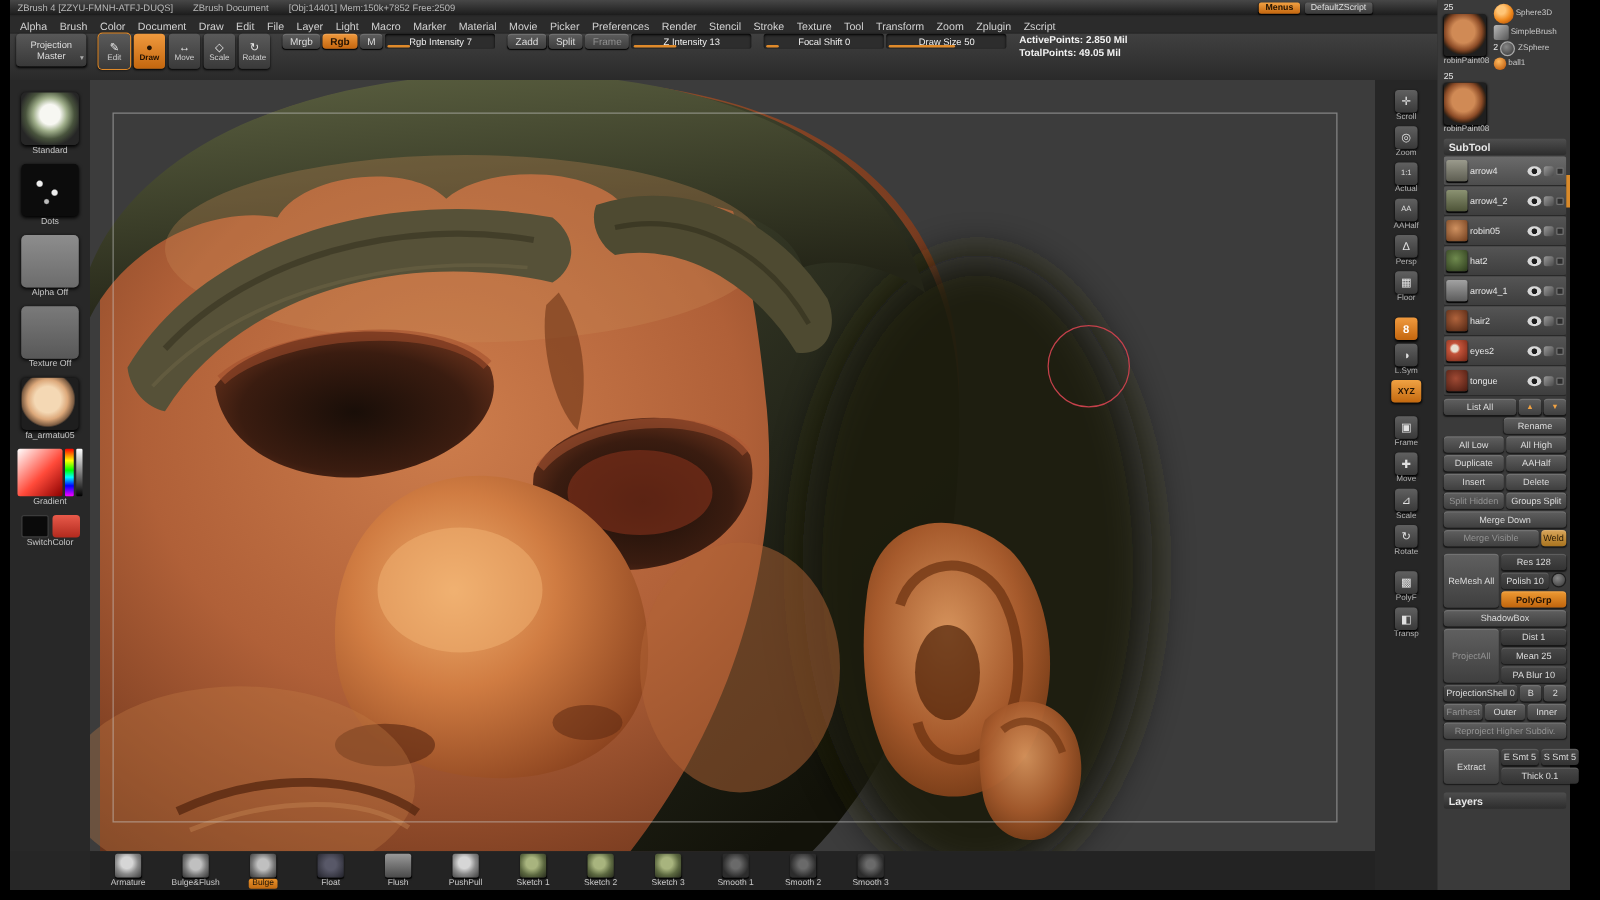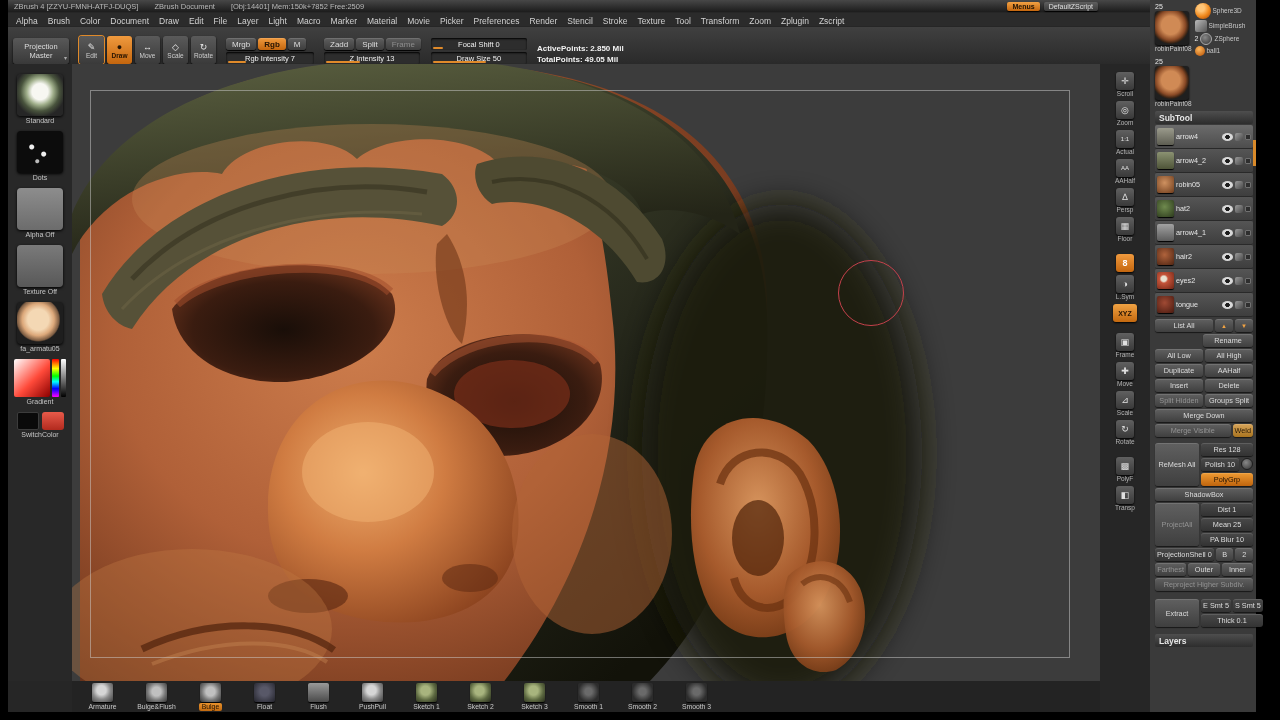--- a/index.html
+++ b/index.html
@@ -11,31 +11,31 @@
   .titlebar{position:absolute;left:0;top:0;width:1142px;height:12px;background:linear-gradient(#474747,#1c1c1c);display:flex;align-items:center;gap:16px;font-size:7.5px;color:#b8b8b8;padding:0 6px;white-space:nowrap}
   .titlebar .spacer{flex:1}
   .tb-btn{background:linear-gradient(#5f5f5f,#3a3a3a);border-radius:2px;padding:0 5px;font-size:7px;color:#e0e0e0;height:9px;line-height:9px;box-shadow:0 1px 1px #000}
   .tb-btn.orange{background:linear-gradient(#f2a143,#c4660e);color:#201202;font-weight:bold}
   .tb-group{display:flex;gap:4px;margin-right:46px}
 
   
   .menubar{position:absolute;left:0;top:13px;width:1142px;height:13px;background:#2b2b2b;display:flex;align-items:flex-end;gap:10px;padding:0 8px;font-size:8.5px;color:#d2d2d2;white-space:nowrap}
 
   
-  .toolbar{position:absolute;left:0;top:27px;width:1142px;height:37px;background:linear-gradient(#404040,#2a2a2a);display:flex;align-items:flex-end;gap:10px;padding:0 5px}
+  .toolbar{position:absolute;left:0;top:27px;width:1142px;height:37px;background:linear-gradient(#404040,#2a2a2a);display:flex;align-items:flex-start;gap:10px;padding:0 5px}
   .pm{width:56px;height:26px;background:linear-gradient(#585858,#393939);border-radius:3px;font-size:7.5px;color:#ddd;display:flex;align-items:center;justify-content:center;text-align:center;box-shadow:0 1px 2px #000;position:relative;line-height:9px}
   .pm .caret{position:absolute;right:2px;bottom:1px;font-size:6px;color:#aaa}
   .modes{display:flex;gap:3px}
   .mode{width:25px;height:28px;background:linear-gradient(#5a5a5a,#3a3a3a);border-radius:3px;display:flex;flex-direction:column;align-items:center;justify-content:center;box-shadow:0 1px 2px #000}
   .mode .mico{font-size:9px;line-height:10px;color:#e8e8e8}
   .mode .mlab{font-size:6.5px;color:#cfcfcf;line-height:7px}
   .mode.outline{box-shadow:0 0 0 1px #e08a2a,0 1px 2px #000}
   .mode.orange{background:linear-gradient(#f09a3e,#c4660e)}
   .mode.orange .mico,.mode.orange .mlab{color:#241303;font-weight:bold}
-  .tgroup{display:flex;flex-direction:column;gap:2px}
+  .tgroup{display:flex;flex-direction:row;gap:2px}
   .trow{display:flex;gap:2px}
   .btn{background:linear-gradient(#5e5e5e,#3d3d3d);border-radius:3px;font-size:8px;color:#dedede;height:12px;display:flex;align-items:center;justify-content:center;padding:0 6px;box-shadow:0 1px 1px #000,inset 0 1px 0 rgba(255,255,255,.12)}
   .btn.orange{background:linear-gradient(#f09a3e,#c4660e);color:#241303;font-weight:bold}
   .btn.dim{color:#8e8e8e}
   .slider{position:relative;height:12px;background:#2d2d2d;border-radius:2px;font-size:7.5px;color:#efefef;display:flex;align-items:center;justify-content:center;box-shadow:inset 0 1px 2px #000}
   .slider .fill{position:absolute;left:2px;bottom:1px;height:2px;background:#e08a2a;border-radius:1px}
   .w88{width:88px}.w96{width:96px}
   .f20{width:20%}.f35{width:35%}.f10{width:10%}.f55{width:55%}
   .stats{display:flex;flex-direction:column;gap:2px;font-size:8px;color:#f2f2f2;font-weight:bold;line-height:9px}
 
@@ -98,21 +98,21 @@
   .stc-1{background:linear-gradient(#8b9272,#4e5438)}
   .stc-2{background:radial-gradient(circle at 45% 40%,#cf9160,#6e3c1c)}
   .stc-3{background:radial-gradient(circle at 45% 40%,#6f8a4e,#2c3a1c)}
   .stc-4{background:linear-gradient(#a2a2a2,#5c5c5c)}
   .stc-5{background:radial-gradient(circle at 45% 40%,#b0633c,#4e2412)}
   .stc-6{background:radial-gradient(circle at 40% 40%,#e8e0d0 0 18%,#c4543a 30%,#6e2414)}
   .stc-7{background:radial-gradient(circle at 45% 40%,#a04a34,#481a10)}
   .row{display:flex;gap:2px;margin-top:2px}
   .b{background:linear-gradient(#606060,#3f3f3f);border-radius:3px;font-size:7.3px;color:#dcdcdc;height:13px;display:flex;align-items:center;justify-content:center;box-shadow:0 1px 1px rgba(0,0,0,.6),inset 0 1px 0 rgba(255,255,255,.12);padding:0 2px;white-space:nowrap}
   .b.dim{color:#939393}
-  .b.orange{background:linear-gradient(#ef9b33,#bf640d);color:#241303;font-weight:normal}
+  .b.orange{background:linear-gradient(#ef9b33,#bf640d);color:#241303;font-weight:bold}
   .b.tan{background:linear-gradient(#d8a55a,#a9741f);color:#2a1a05}
   .b.sl{background:linear-gradient(#494949,#333)}
   .b.tall{height:auto;align-self:stretch}
   .grow{flex:1}
   .w18{width:18px}.w46{flex:0 0 44px}
   .arr{color:#f0a243;font-size:6px}
   .col{display:flex;flex-direction:column;gap:2px;flex:1}
   .circle-btn{width:12px;height:12px;border-radius:50%;background:radial-gradient(circle at 40% 35%,#888,#333);border:1px solid #1e1e1e}
   .gap4{height:4px}.gap6{height:6px}
   .panel-scroll{position:absolute;right:0;top:140px;width:3px;height:220px;background:#2c2c2c}

